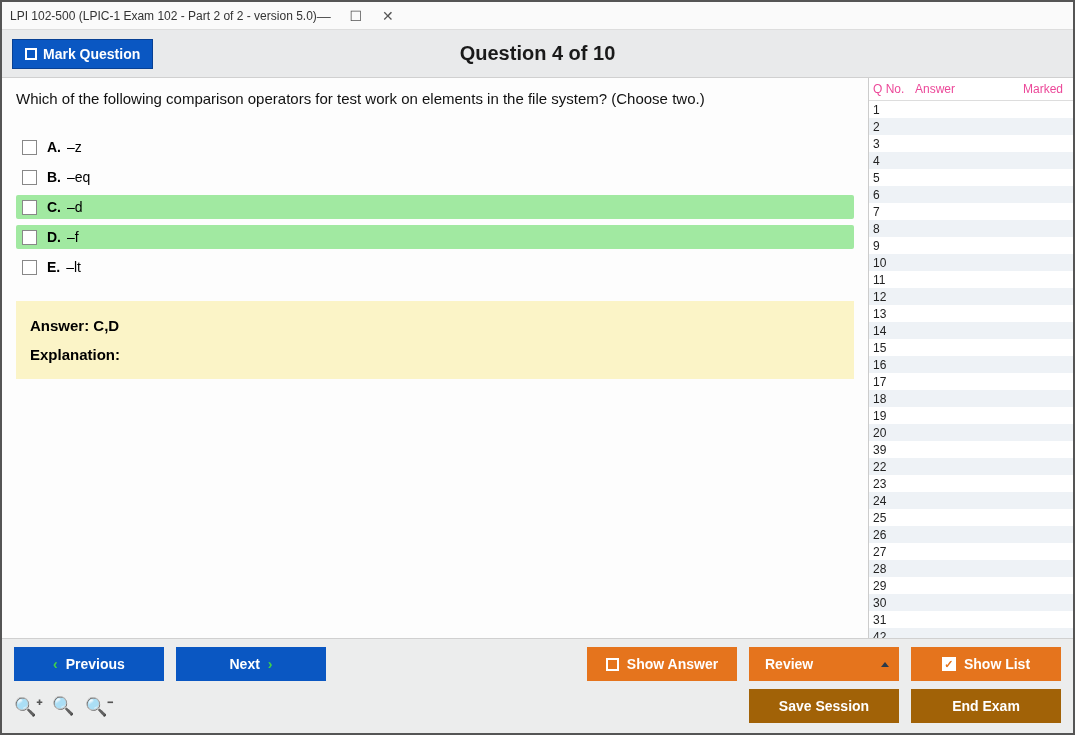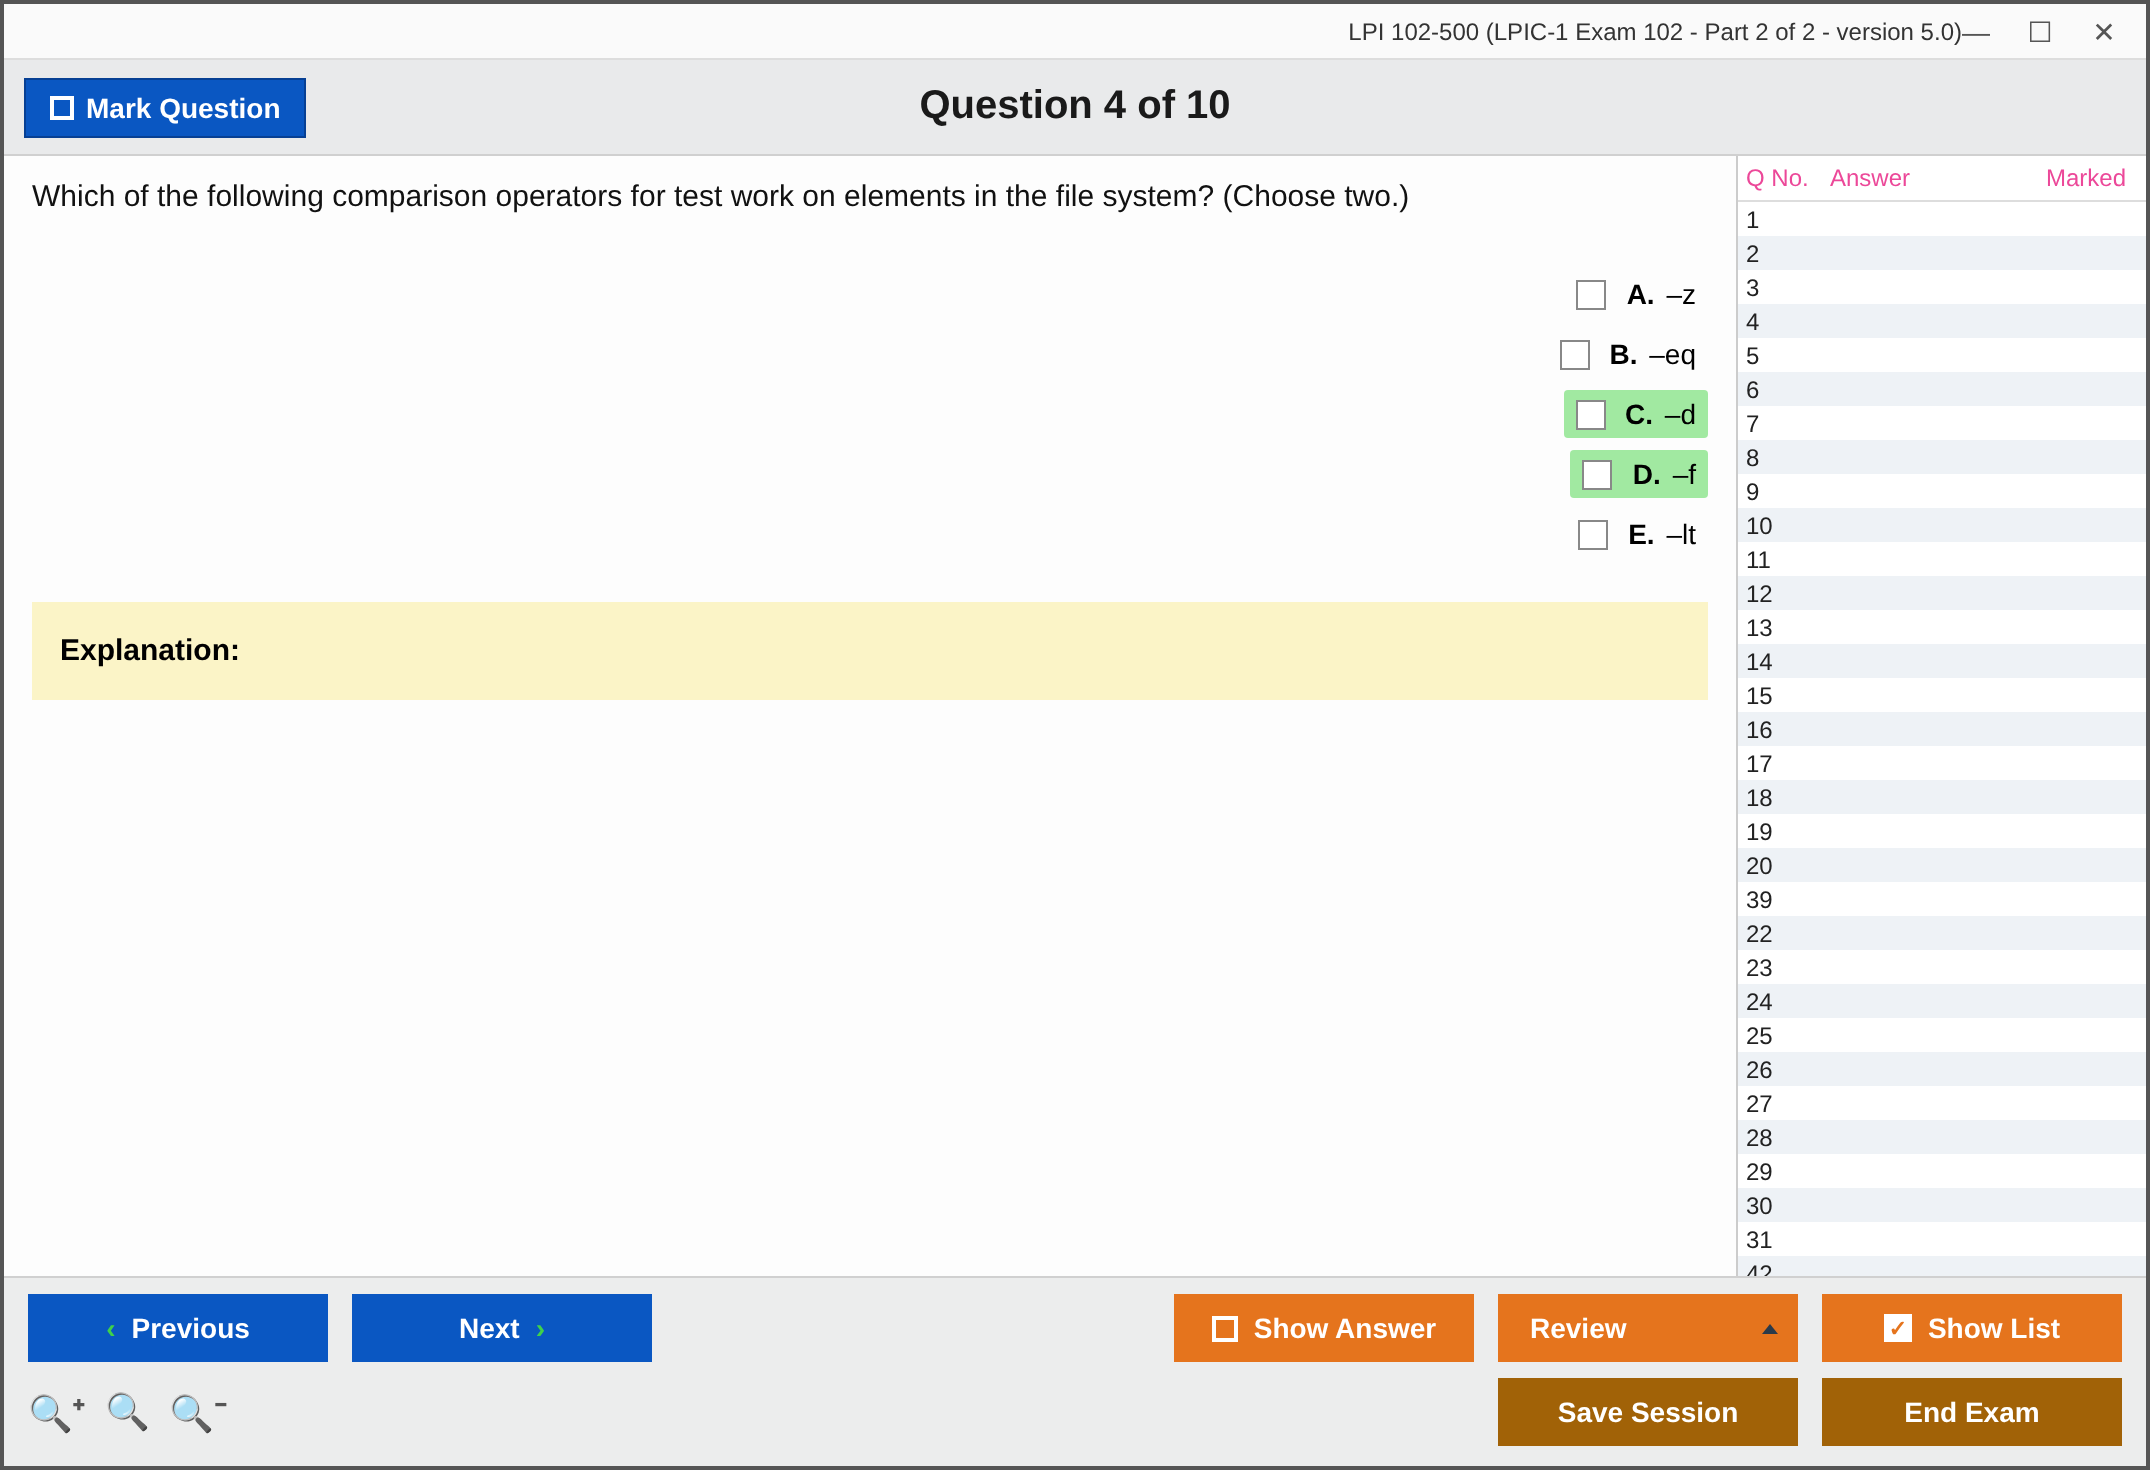--- a/index.html
+++ b/index.html
@@ -4,21 +4,21 @@
 <style>
   * { box-sizing: border-box; margin: 0; padding: 0; }
   html, body { width: 1075px; height: 735px; font-family: Arial, Helvetica, sans-serif; background: #fff; }
   .window {
     width: 1075px; height: 735px;
     border: 2px solid #555;
     display: flex; flex-direction: column;
     background: #fdfdfd;
   }
   .titlebar {
-    display: flex; align-items: center; justify-content: flex-end;
+    display: flex; align-items: center; justify-content: flex-start;
     height: 28px; padding: 0 8px 0 8px;
     font-size: 12px; color: #333;
     border-bottom: 1px solid #ddd;
     background: #fafafa;
   }
   .titlebar .controls { display: flex; gap: 18px; padding-right: 6px;}
   .titlebar .ctl { width: 14px; height: 14px; display: inline-flex; align-items: center; justify-content: center; color: #555; font-size: 14px; cursor: default;}
   .header-row {
     display: flex; align-items: center;
     background: #e9eaeb;
@@ -42,21 +42,21 @@
     pointer-events: none;
   }
   .body {
     flex: 1; display: flex; overflow: hidden;
   }
   .left-pane {
     flex: 1; padding: 12px 14px 10px 14px;
     overflow: auto;
   }
   .qtext { font-size: 15px; color: #111; margin-bottom: 28px; }
-  .options { display: flex; flex-direction: column; gap: 6px; margin-bottom: 22px; align-items: flex-end;}
+  .options { display: flex; flex-direction: column; gap: 6px; margin-bottom: 22px;}
   .opt {
     display: flex; align-items: center; gap: 10px;
     padding: 4px 6px;
     font-size: 14px;
     border-radius: 2px;
   }
   .opt .cb {
     width: 15px; height: 15px; border: 1px solid #888; background: #fff; flex-shrink: 0;
   }
   .opt.correct { background: #a1e9a1; }
@@ -158,20 +158,21 @@
           <div class="opt correct">
             <span class="cb"></span>
             <span><span class="letter">D. </span>–f</span>
           </div>
           <div class="opt">
             <span class="cb"></span>
             <span><span class="letter">E. </span>–lt</span>
           </div>
         </div>
       <div class="answer-box">
+        <div class="ans-line">Answer: C,D</div>
         <div class="exp-line">Explanation:</div>
       </div>
     </div>
     <div class="right-pane">
       <div class="rp-headers">
         <span class="c1">Q No.</span>
         <span class="c2">Answer</span>
         <span class="c3">Marked</span>
       </div>
       <div class="rp-scroll" id="rp-scroll">

